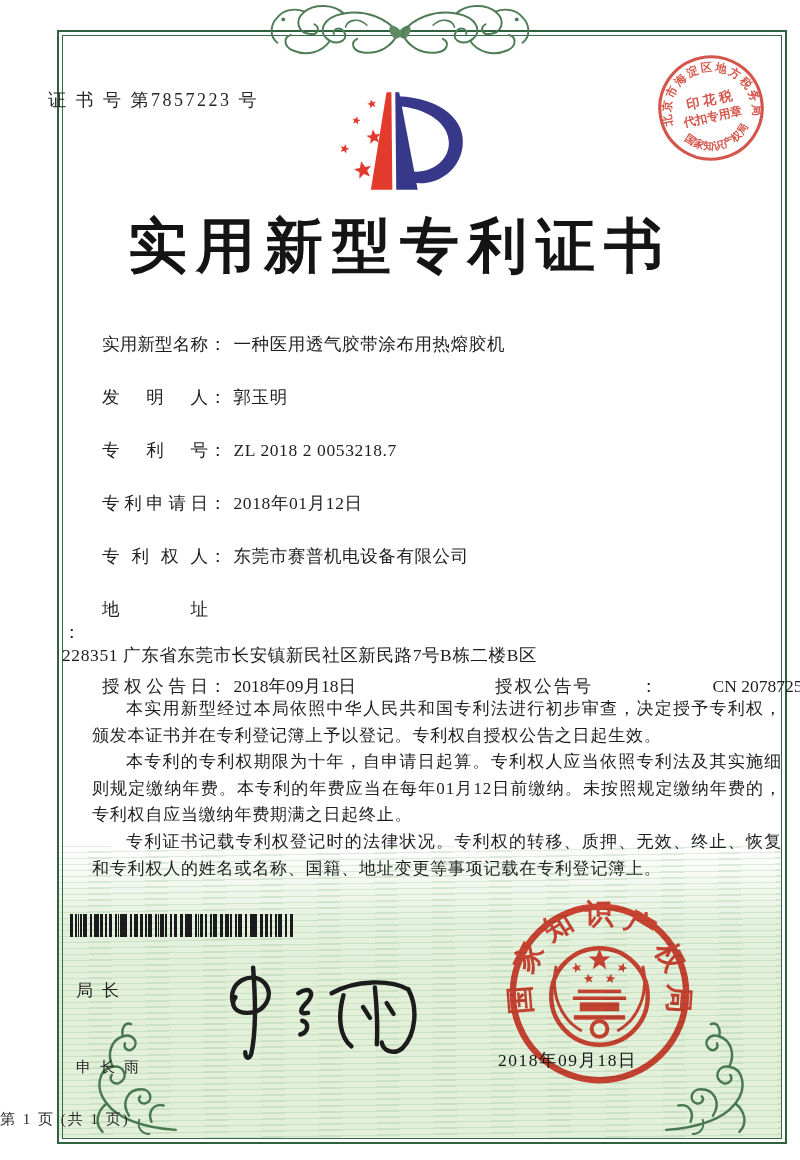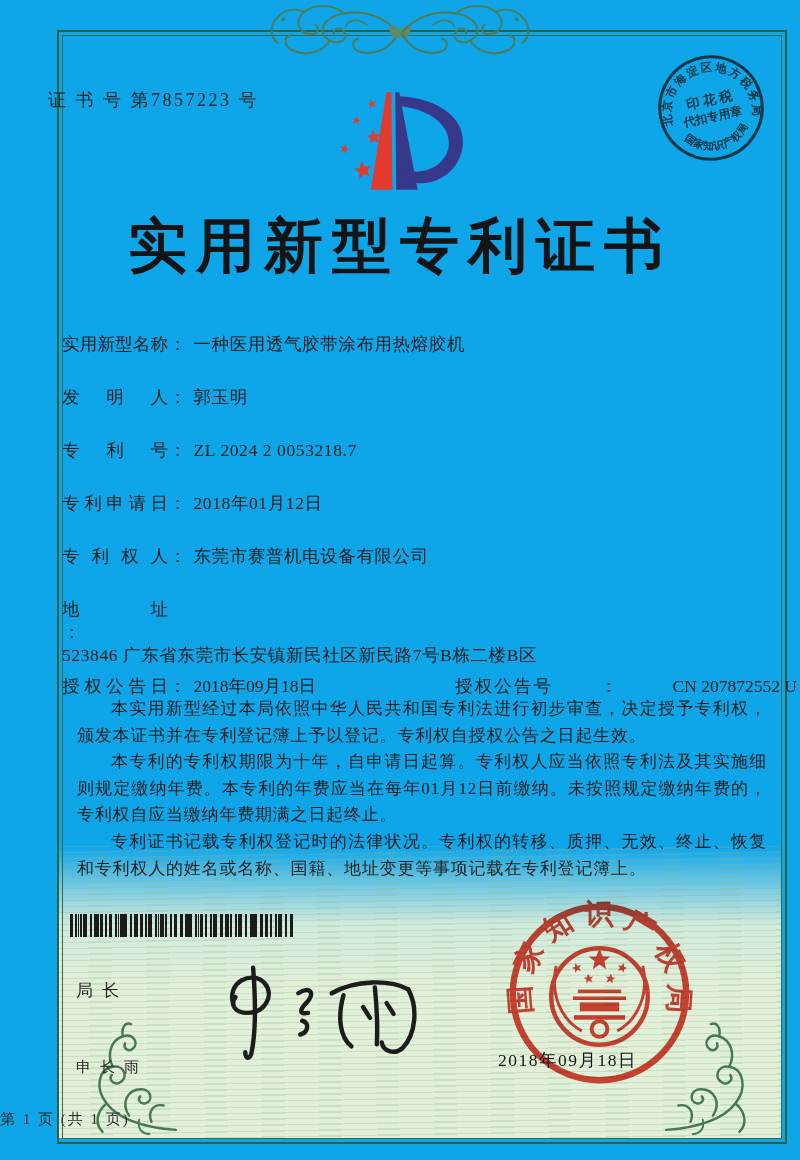--- a/index.html
+++ b/index.html
@@ -1,18 +1,18 @@
 <!DOCTYPE html>
 <html><head>
 <meta charset="utf-8">
 <style>
   html,body{margin:0;padding:0;background:#e9e6da;}
   .paper{
     position:relative;width:800px;height:1160px;overflow:hidden;
-    background:#0ea5e9;
+    background:#ffffff;
     font-family:"Liberation Serif","DejaVu Serif",serif;
     color:#1e1e1e;
   }
   
   .green-zone{
     position:absolute;left:59px;top:846px;width:722px;height:292px;
     background:
       repeating-linear-gradient(179deg, rgba(135,182,135,.26) 0 1.4px, rgba(135,182,135,0) 1.4px 6px),
       linear-gradient(180deg, rgba(226,240,219,0) 0px, rgba(226,240,219,.92) 78px, #e2efd9 140px);
   }
@@ -26,30 +26,30 @@
   .cert-no{position:absolute;left:48px;top:88px;font-size:18px;letter-spacing:2.5px;color:#262626;}
   .doc-title{position:absolute;left:0;top:207px;width:100%;text-align:center;
     font-size:59px;font-weight:bold;letter-spacing:9px;color:#141414;}
 
   .logo{position:absolute;left:328px;top:86px;width:156px;height:114px;}
   .tax-stamp{position:absolute;left:647px;top:44px;width:128px;height:128px;
     transform:rotate(-12deg);mix-blend-mode:multiply;opacity:.92;}
 
   .fields{position:absolute;left:62px;top:333px;width:694px;font-size:17.5px;}
   .frow{display:flex;margin-bottom:30px;line-height:23px;}
-  .flabel{flex:none;display:inline-block;width:106px;text-align:justify;text-align-last:justify;}
+  .flabel{flex:none;display:inline-block;width:106px;text-align:justify;text-align-last:justify;padding-left:40px;}
   .fcolon{flex:none;padding:0 7px 0 1px;}
   .fval{flex:1;letter-spacing:.6px;}
   .frow-address{margin-bottom:8px;flex-direction:column;}
   .frow-address .fval{max-width:554px;}
   .frow-grant{position:relative;margin-top:7px;}
   .grant-right{position:absolute;left:393px;top:0;display:flex;white-space:nowrap;gap:48px;}
   .grant-right .flabel{width:96px;}
 
-  .paras{position:absolute;left:53px;top:696px;width:690px;font-size:17px;
+  .paras{position:absolute;left:68px;top:696px;width:690px;font-size:17px;
     line-height:26.6px;text-align:justify;letter-spacing:.8px;padding-left:24px;}
   .paras p{margin:0;text-indent:2em;}
 
   .barcode{position:absolute;left:70px;top:914px;width:223px;height:23px;
     background:
       repeating-linear-gradient(90deg,#1b1b1b 0 2px,transparent 2px 5px),
       repeating-linear-gradient(90deg,#1b1b1b 0 1px,transparent 1px 8px),
       repeating-linear-gradient(90deg,#1b1b1b 0 3px,transparent 3px 13px);}
 
   .issuer-title{position:absolute;left:76px;top:979px;font-size:17px;letter-spacing:9px;color:#232323;}
@@ -150,36 +150,36 @@
         <span class="fval">一种医用透气胶带涂布用热熔胶机</span>
     </div>
     <div class="frow">
       <span class="flabel">发明人</span>
         <span class="fcolon">：</span>
         <span class="fval">郭玉明</span>
     </div>
     <div class="frow">
       <span class="flabel">专利号</span>
         <span class="fcolon">：</span>
-        <span class="fval">ZL 2024 2 0053218.7</span>
+        <span class="fval">ZL 2018 2 0053218.7</span>
     </div>
     <div class="frow">
       <span class="flabel">专利申请日</span>
         <span class="fcolon">：</span>
         <span class="fval">2018年01月12日</span>
     </div>
     <div class="frow">
       <span class="flabel">专利权人</span>
         <span class="fcolon">：</span>
         <span class="fval">东莞市赛普机电设备有限公司</span>
     </div>
     <div class="frow frow-address">
       <span class="flabel">地址</span>
         <span class="fcolon">：</span>
-        <span class="fval">523846 广东省东莞市长安镇新民社区新民路7号B栋二楼B区</span>
+        <span class="fval">228351 广东省东莞市长安镇新民社区新民路7号B栋二楼B区</span>
     </div>
     <div class="frow frow-grant">
       <span class="flabel">授权公告日</span>
         <span class="fcolon">：</span>
         <span>2018年09月18日</span>
       <span class="grant-right">
         <span class="flabel">授权公告号</span>
           <span class="fcolon">：</span>
           <span>CN 207872552 U</span>
       </span>

